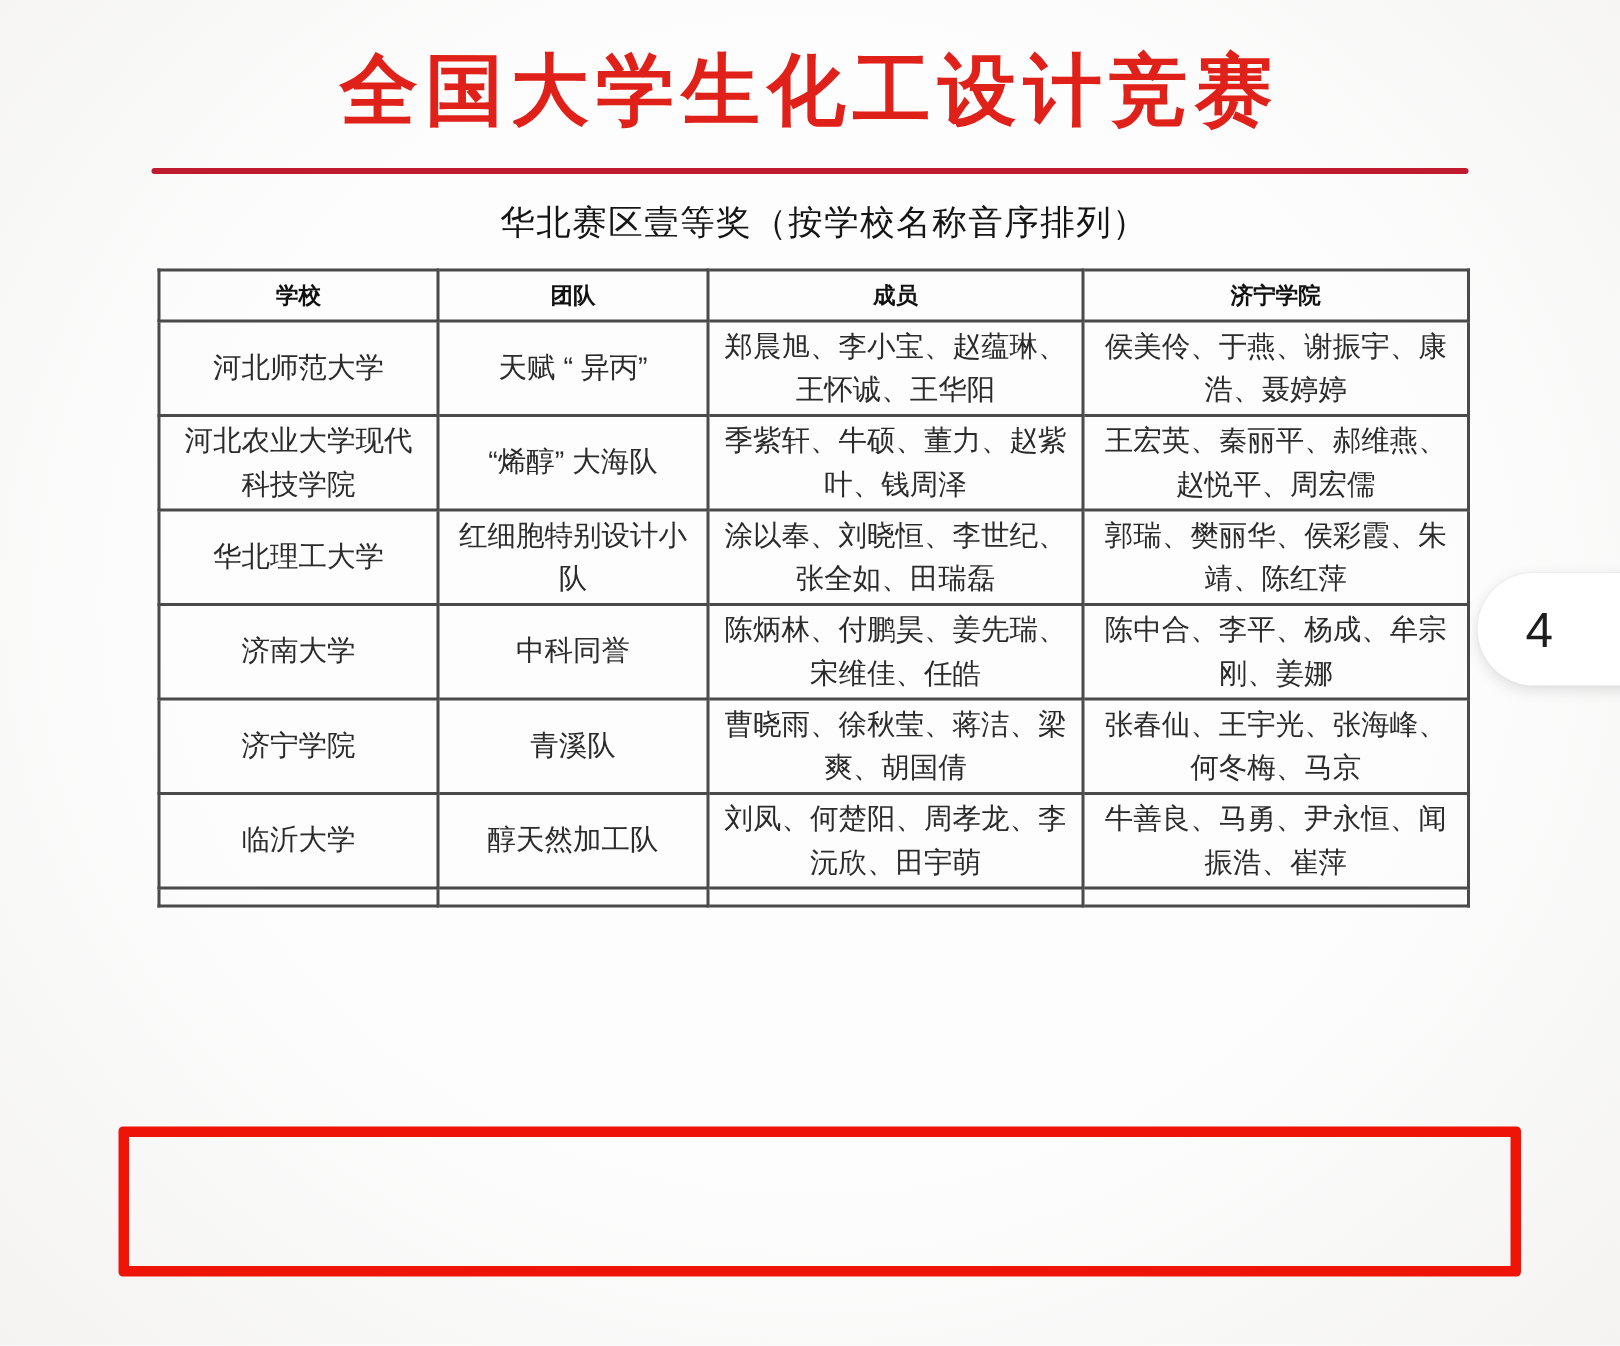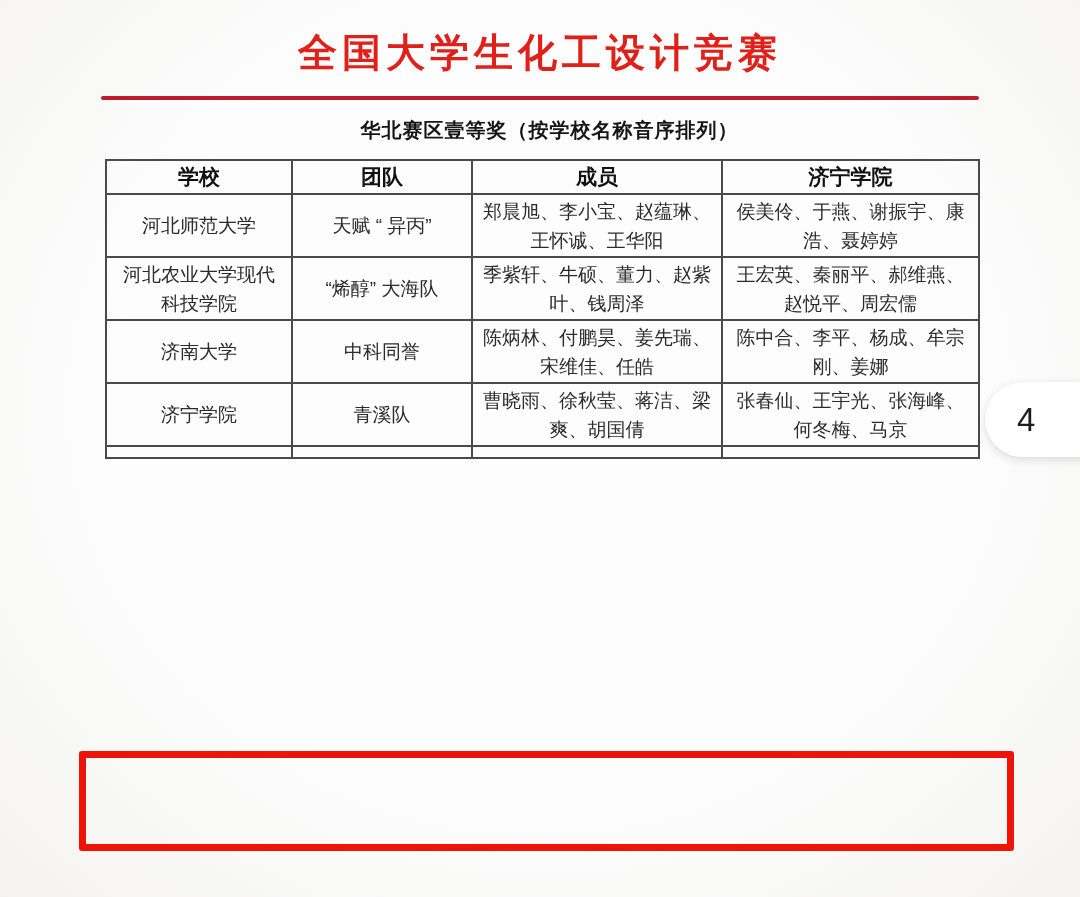--- a/index.html
+++ b/index.html
@@ -3,35 +3,35 @@
 <meta charset="utf-8">
 <style>
   html,body{margin:0;padding:0;}
   body{
     width:1080px;height:897px;overflow:hidden;position:relative;
     font-family:"Liberation Sans","DejaVu Sans",sans-serif;
     background:radial-gradient(ellipse at 50% 45%, #fdfdfd 55%, #f4f3f2 100%);
   }
   .title{
     margin:0;padding-top:26px;text-align:center;
-    font-size:39px;font-weight:700;color:#e0211a;letter-spacing:5px;
+    font-size:52px;font-weight:700;color:#e0211a;letter-spacing:5px;
   }
   .rule{margin:16px auto 0;width:878px;height:4px;background:#bf1a2e;border-radius:2px;}
   .subtitle{
     margin:17px 0 0;text-align:center;
-    font-size:20px;font-weight:700;color:#151515;letter-spacing:1px;padding-left:19px;
+    font-size:23px;font-weight:400;color:#151515;letter-spacing:1px;padding-left:19px;
   }
   table{
     margin:15px 0 0 105px;width:873px;border-collapse:collapse;table-layout:fixed;
   }
   th,td{
     border:2px solid #4a4a4a;text-align:center;vertical-align:middle;
     color:#2b2b2b;padding:0 10px;word-break:break-all;
   }
-  th{height:32px;font-size:21px;font-weight:700;color:#111;}
+  th{height:32px;font-size:15px;font-weight:700;color:#111;}
   td{height:61px;font-size:19px;line-height:29px;}
   tr.partial td{height:10px;}
   .highlight-box{
     position:absolute;left:79px;top:751px;width:921px;height:86px;
     border:7px solid #ef1408;border-radius:3px;z-index:6;pointer-events:none;
   }
   .page-pill{
     position:absolute;left:985px;top:382px;width:170px;height:75px;
     background:#ffffff;border-radius:38px;z-index:8;
     box-shadow:0 3px 10px rgba(0,0,0,0.12), 0 0 2px rgba(0,0,0,0.06);
@@ -70,30 +70,42 @@
         <td>郑晨旭、李小宝、赵蕴琳、王怀诚、王华阳</td>
         <td>侯美伶、于燕、谢振宇、康浩、聂婷婷</td>
       </tr>
       <tr>
         <td>河北农业大学现代科技学院</td>
         <td>“烯醇” 大海队</td>
         <td>季紫轩、牛硕、董力、赵紫叶、钱周泽</td>
         <td>王宏英、秦丽平、郝维燕、赵悦平、周宏儒</td>
       </tr>
       <tr>
+        <td>华北理工大学</td>
+        <td>红细胞特别设计小队</td>
+        <td>涂以奉、刘晓恒、李世纪、张全如、田瑞磊</td>
+        <td>郭瑞、樊丽华、侯彩霞、朱靖、陈红萍</td>
+      </tr>
+      <tr>
         <td>济南大学</td>
         <td>中科同誉</td>
         <td>陈炳林、付鹏昊、姜先瑞、宋维佳、任皓</td>
         <td>陈中合、李平、杨成、牟宗刚、姜娜</td>
       </tr>
       <tr>
         <td>济宁学院</td>
         <td>青溪队</td>
         <td>曹晓雨、徐秋莹、蒋洁、梁爽、胡国倩</td>
         <td>张春仙、王宇光、张海峰、何冬梅、马京</td>
+      </tr>
+      <tr>
+        <td>临沂大学</td>
+        <td>醇天然加工队</td>
+        <td>刘凤、何楚阳、周孝龙、李沅欣、田宇萌</td>
+        <td>牛善良、马勇、尹永恒、闻振浩、崔萍</td>
       </tr>
       <tr class="partial">
         <td></td>
         <td></td>
         <td></td>
         <td></td>
       </tr>
     </tbody>
   </table>
 

